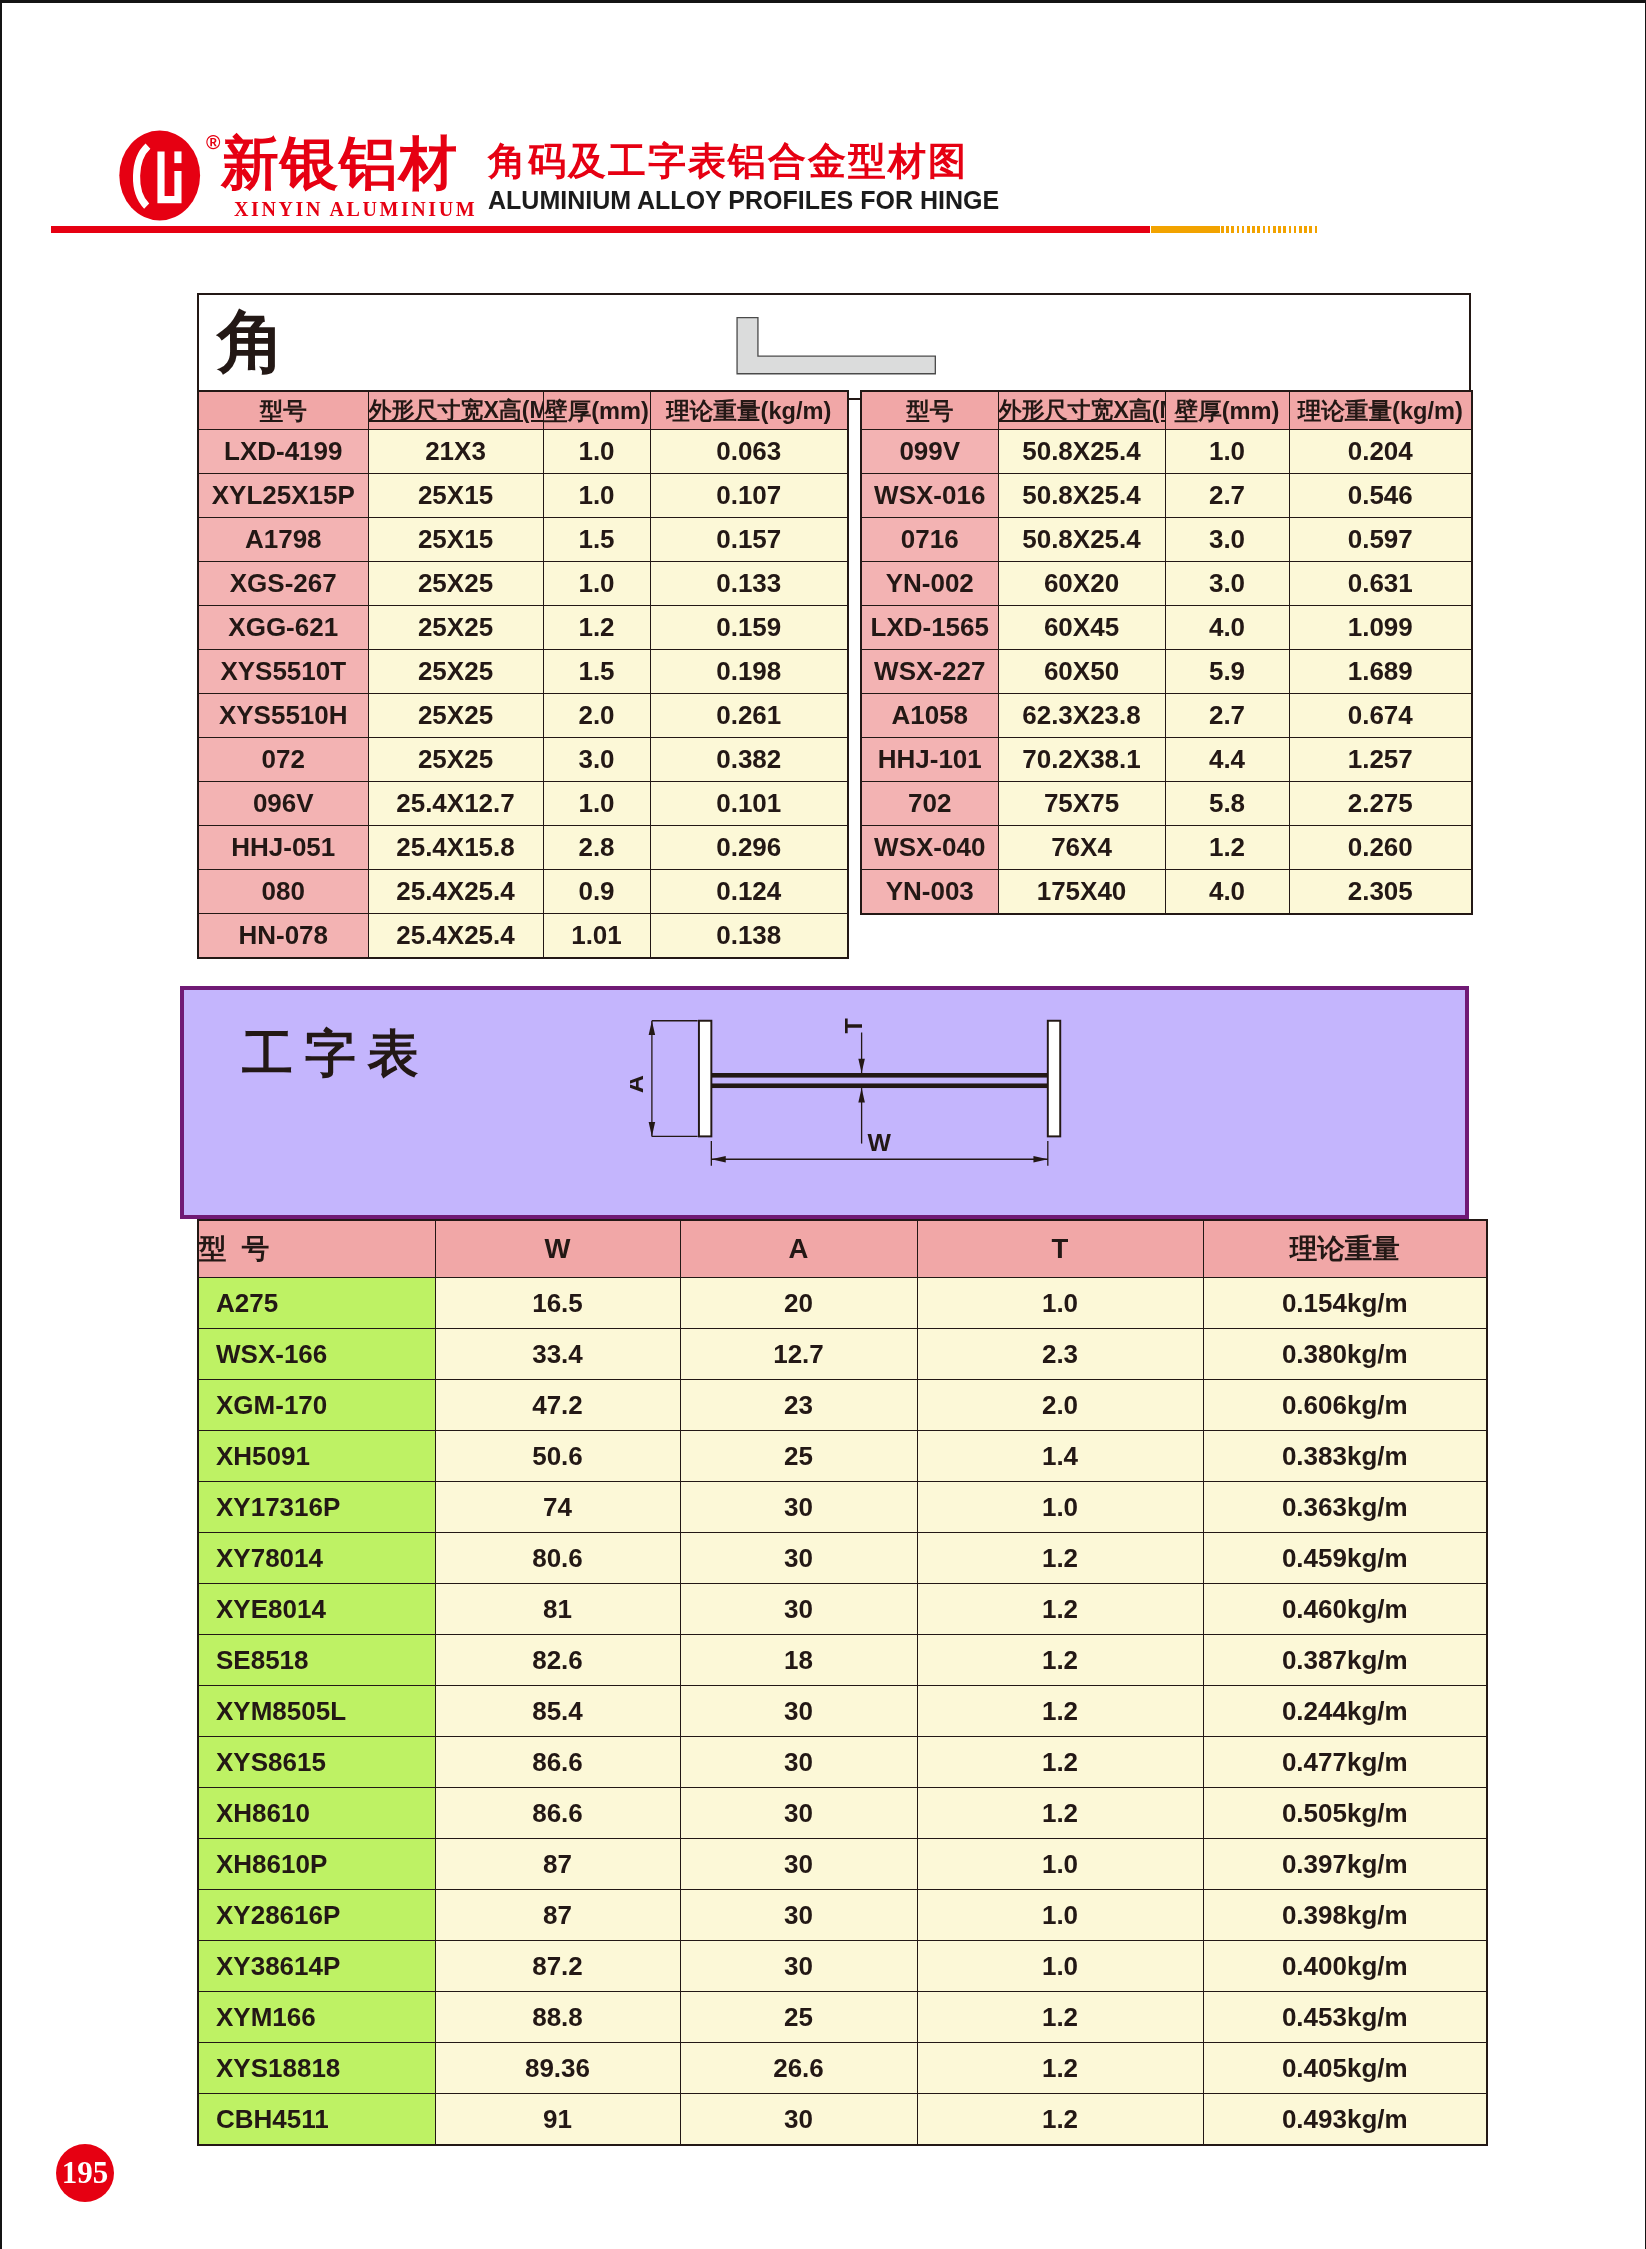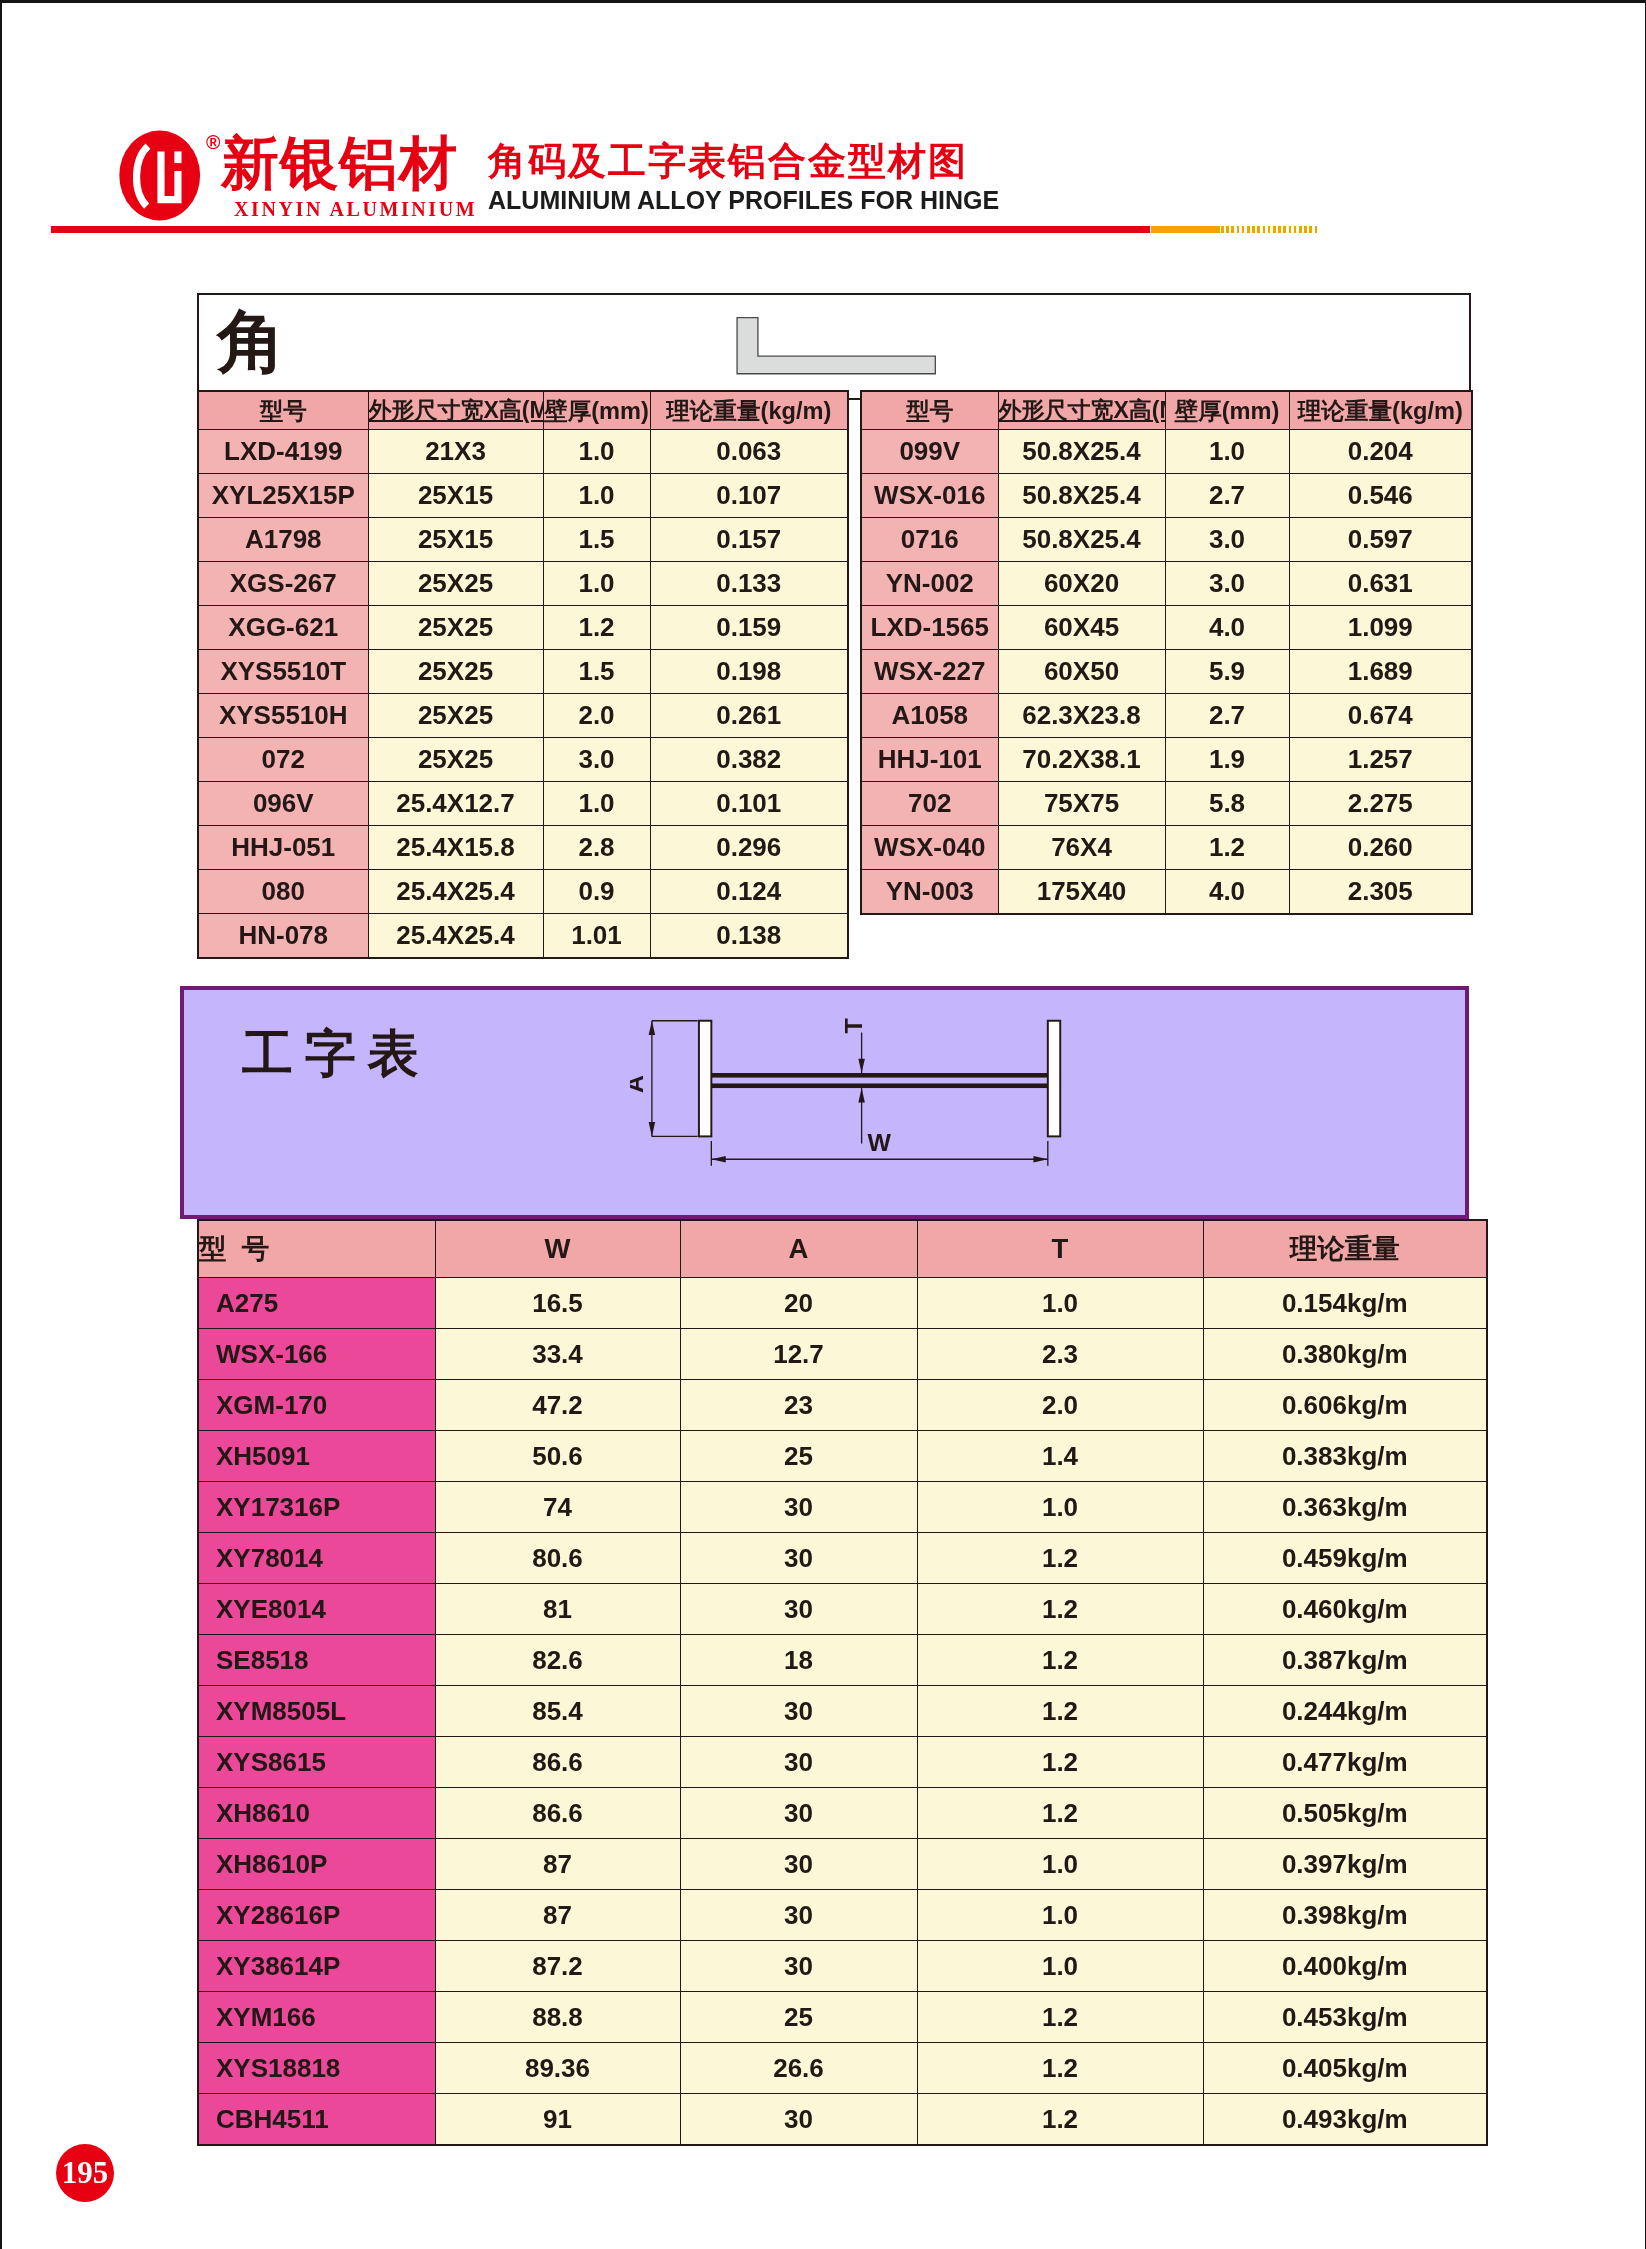--- a/index.html
+++ b/index.html
@@ -37,21 +37,21 @@
   .angle-table-left{left:195px; width:651px;}
   .angle-table-right{left:858px; width:611px;}
   .angle-table th{height:37px; background:#F1A7A7; font-size:23.6px; font-weight:bold;}
   .angle-table th.size-h{font-size:23px;text-decoration:underline;}
   .angle-table td{height:43px; font-size:26px; font-weight:bold; background:#FCF8D7;}
   .angle-table td.model{background:#F3B3B3;}
   .big-table{left:195px; top:1216px; width:1289px;}
   .big-table th{height:56px; background:#F1A7A7; font-size:27.5px; font-weight:bold;}
   .big-table th.model-h{text-align:left; white-space:pre;}
   .big-table td{height:50px; font-size:26px; font-weight:bold; background:#FCF8D7;}
-  .big-table td.model{background:#ec4899; text-align:left; padding-left:17px;}
+  .big-table td.model{background:#bef264; text-align:left; padding-left:17px;}
   table{border:2px solid #231815;}
   
   .page-badge{position:absolute; left:54px; top:2141px; width:58px; height:58px; border-radius:50%;
     background:#E60012; color:#fff; display:flex; align-items:center; justify-content:center;
     font-family:"Liberation Serif", serif; font-size:31px; font-weight:bold;}
 </style>
 </head>
 <body>
 
 <div class="page">
@@ -244,21 +244,21 @@
         <tr>
           <td class="model">A1058</td>
           <td>62.3X23.8</td>
           <td>2.7</td>
           <td>0.674</td>
         </tr>
 
         <tr>
           <td class="model">HHJ-101</td>
           <td>70.2X38.1</td>
-          <td>1.9</td>
+          <td>4.4</td>
           <td>1.257</td>
         </tr>
 
         <tr>
           <td class="model">702</td>
           <td>75X75</td>
           <td>5.8</td>
           <td>2.275</td>
         </tr>
 

